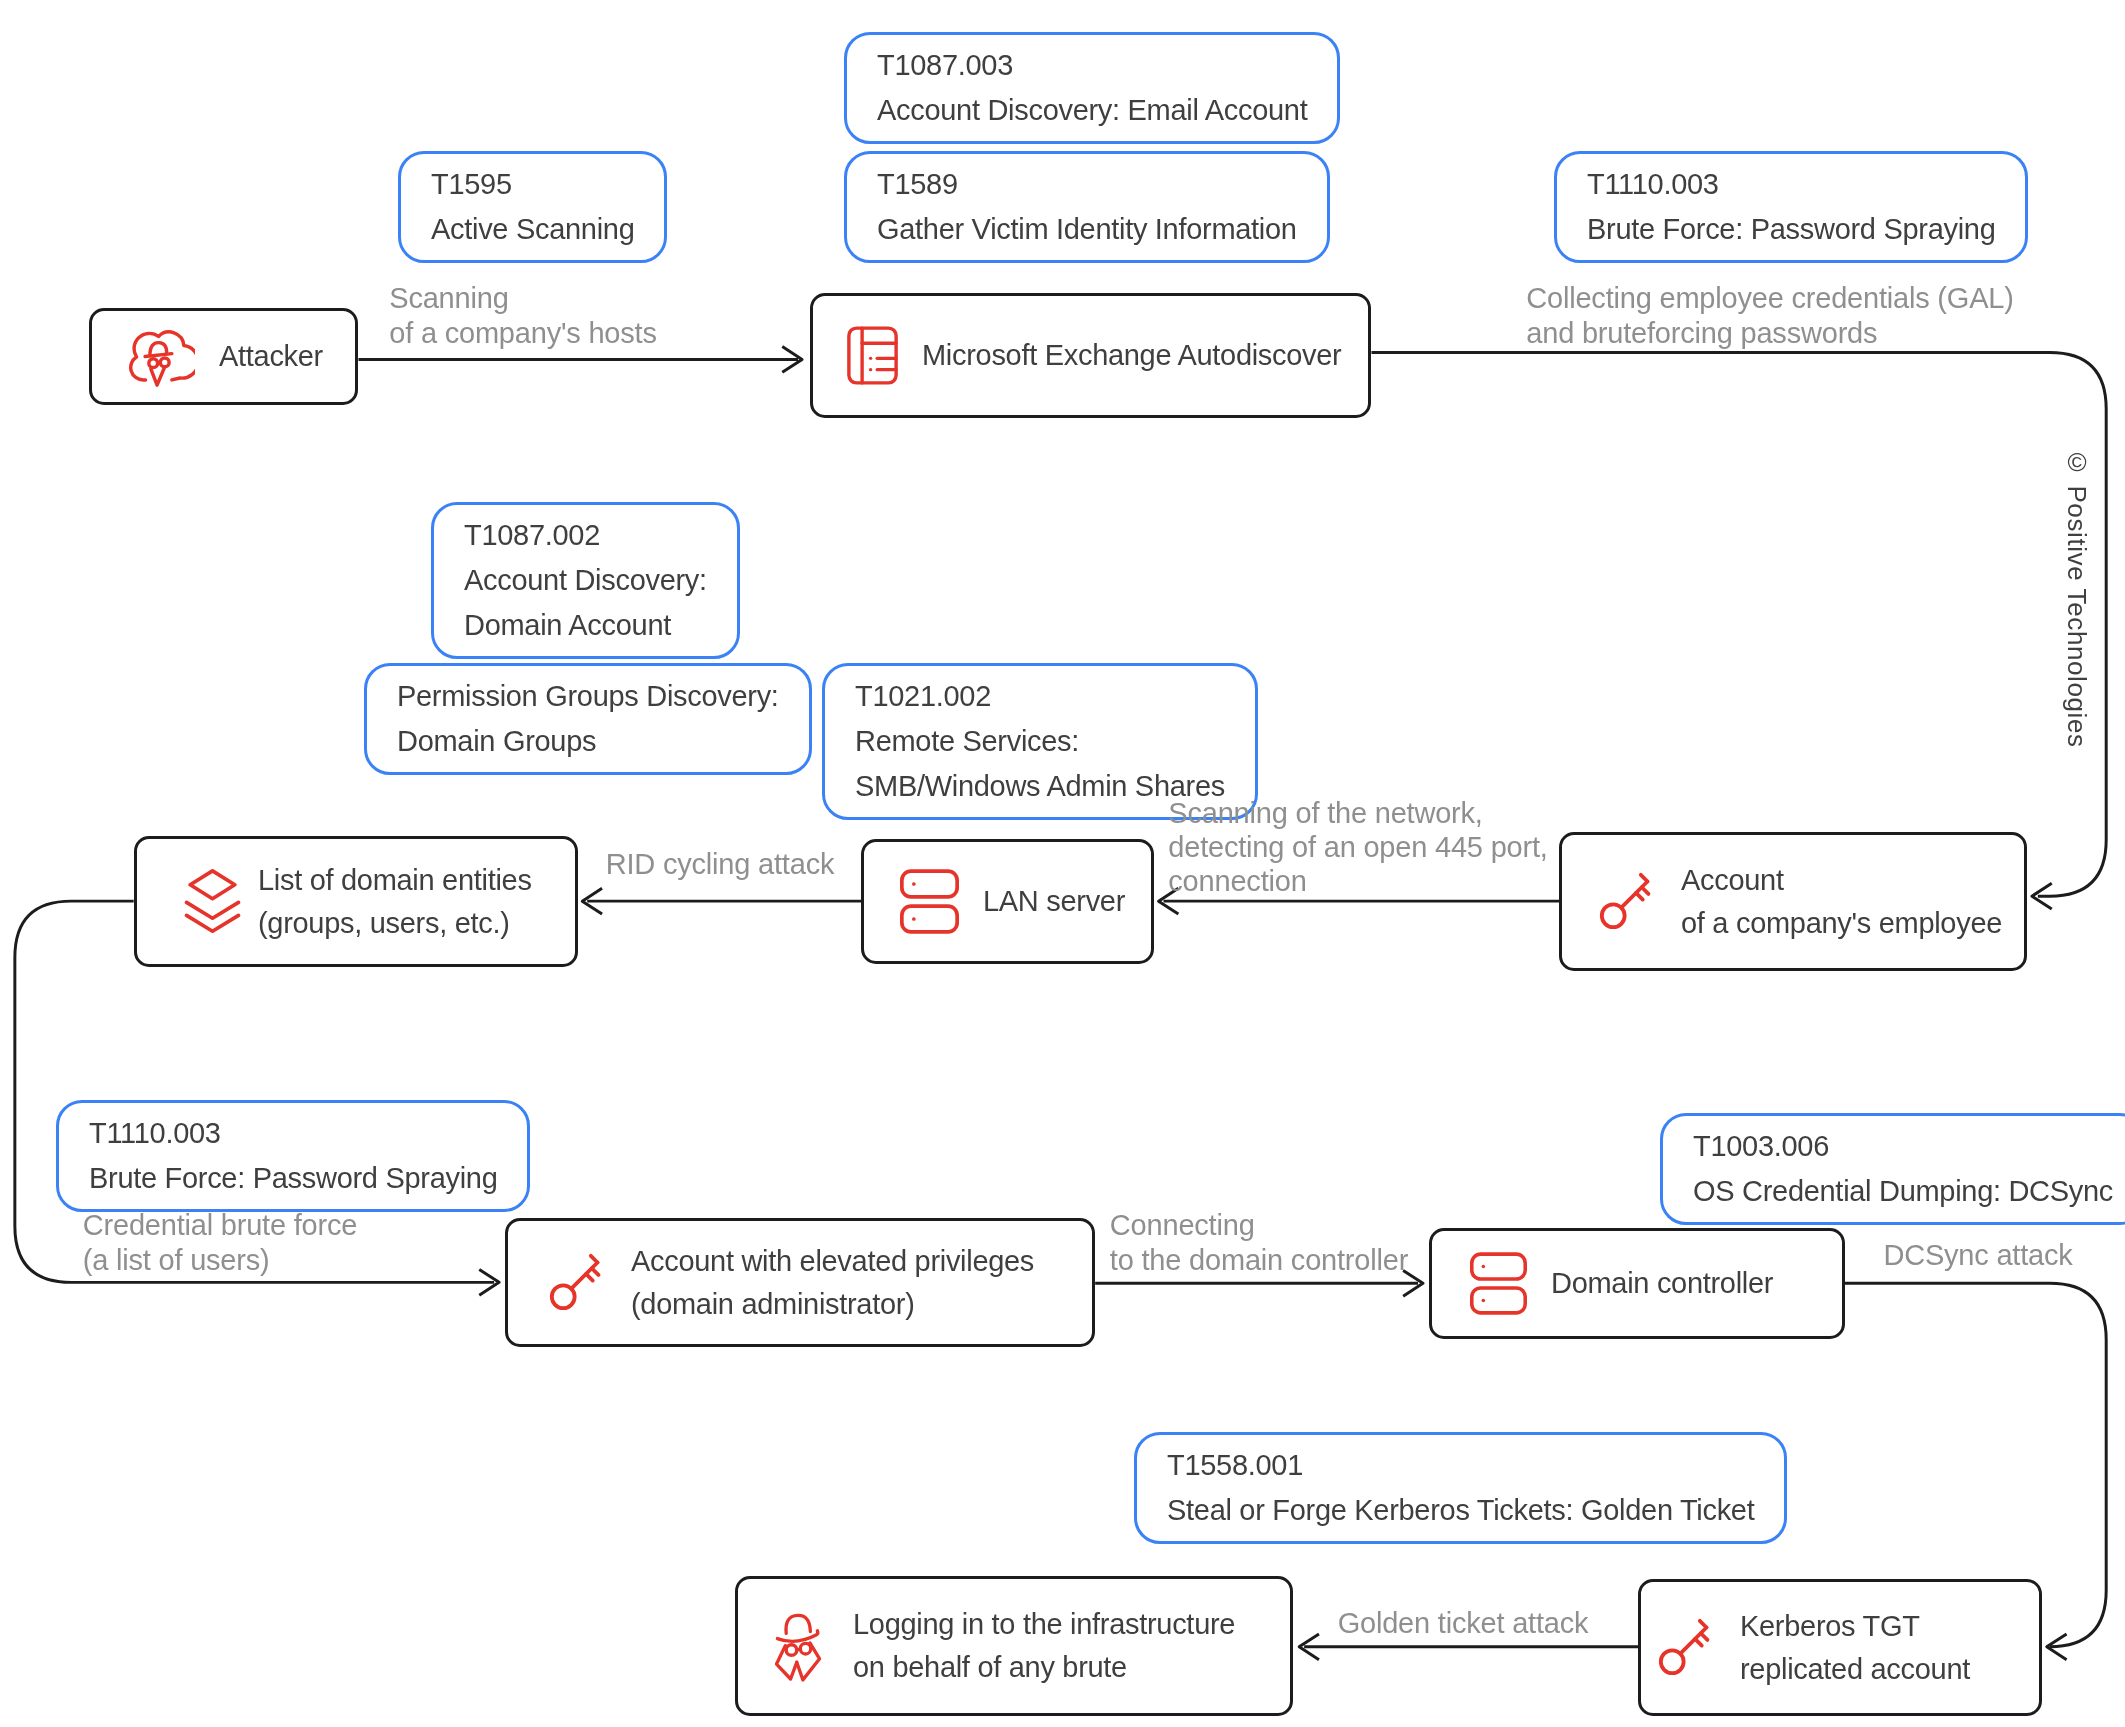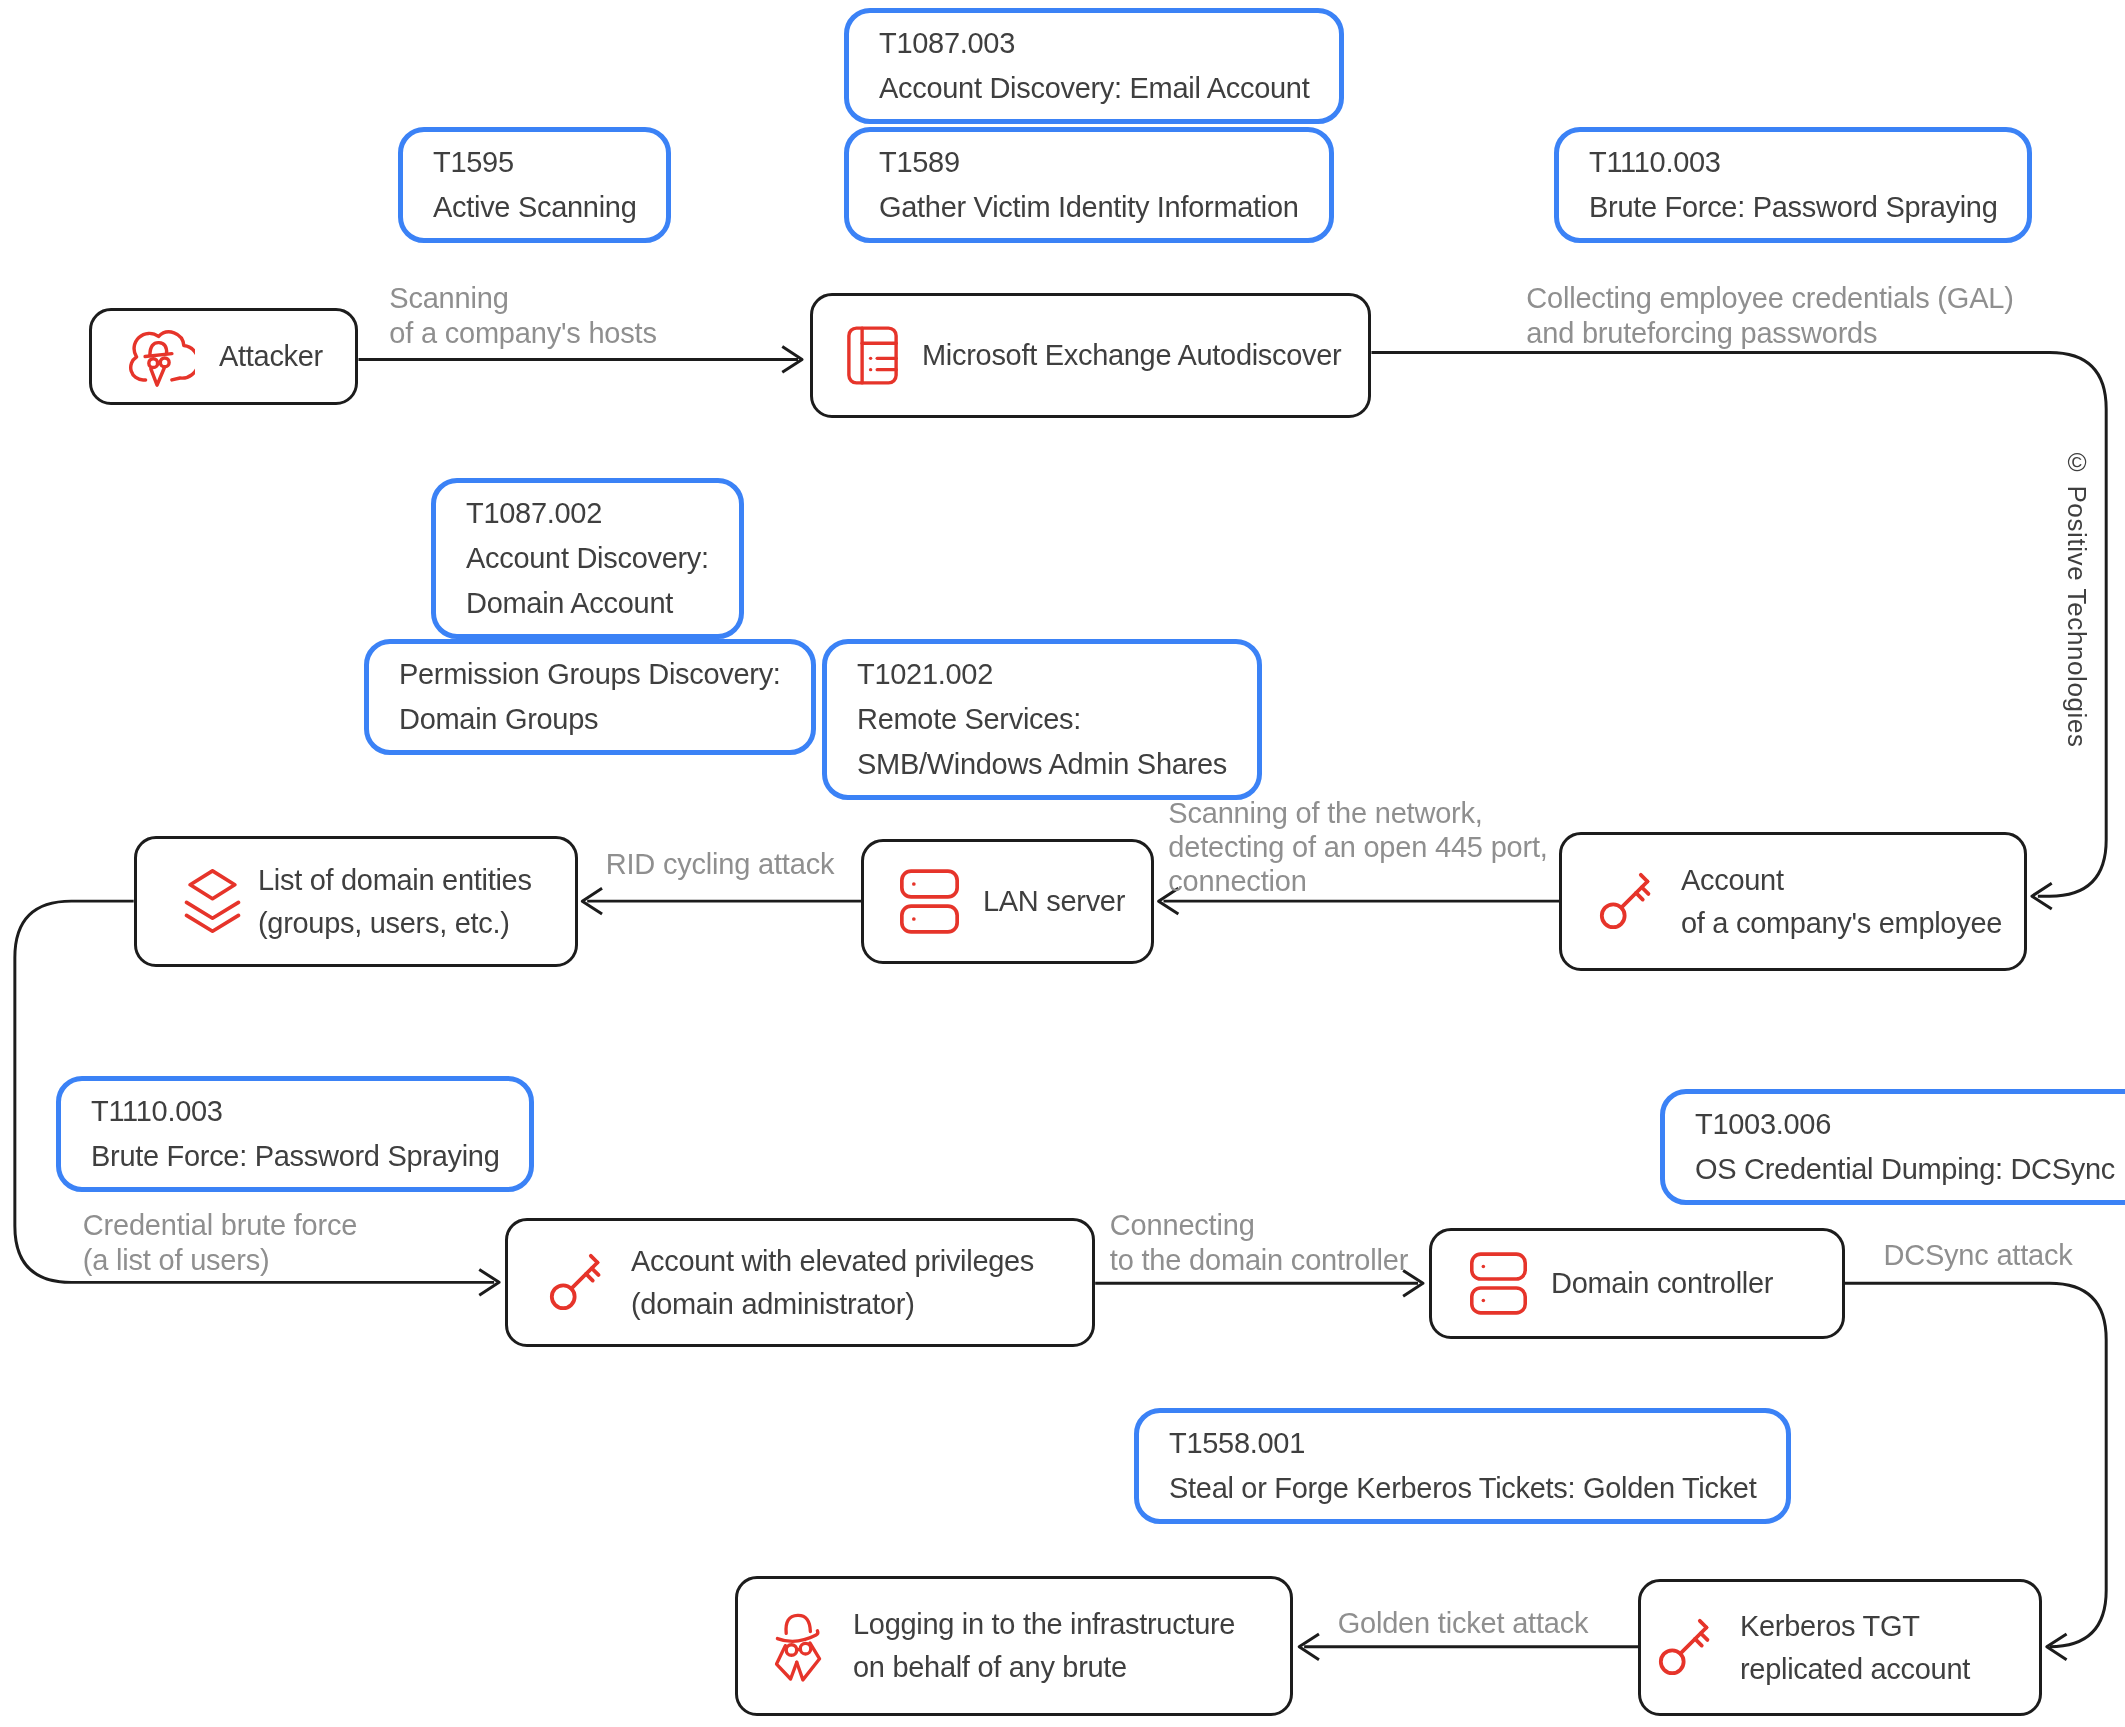--- a/index.html
+++ b/index.html
@@ -2,28 +2,28 @@
 <html><head>
 <meta charset="utf-8">
 <style>
   html,body{margin:0;padding:0;background:#ffffff;}
   .canvas{
     position:relative;width:2126px;height:1728px;background:#ffffff;overflow:hidden;
     font-family:"Liberation Sans", sans-serif;
   }
   svg.edges{position:absolute;left:0;top:0;width:2126px;height:1728px;}
   .tech{
-    position:absolute;border:5px solid #3b82f6;border-radius:26px;
-    padding:8px 30px;background:#ffffff;box-sizing:border-box;white-space:nowrap;
+    position:absolute;border:3px solid #3b82f6;border-radius:26px;
+    padding:8px 30px;background:#ffffff;box-sizing:border-box;white-space:nowrap;margin-top:24px;
   }
   .tech .tl{
     font-size:29px;line-height:45px;color:#3f3f3f;letter-spacing:-0.3px;text-align:left;
   }
   .node{
-    position:absolute;border:3px solid #1c1c1c;border-radius:22px;background:#ffffff;
+    position:absolute;border:3px solid #1c1c1c;border-radius:15px;background:#ffffff;
     box-sizing:border-box;display:flex;align-items:center;gap:24px;padding-left:34px;
   }
   .node .ntext{display:flex;flex-direction:column;justify-content:center;}
   .node .nl{
     font-size:29px;line-height:43px;color:#3f3f3f;letter-spacing:-0.3px;white-space:nowrap;text-align:left;
   }
   .nicon{flex:0 0 auto;}
   .elabel{
     position:absolute;transform:translateX(-50%);text-align:left;white-space:nowrap;
   }

